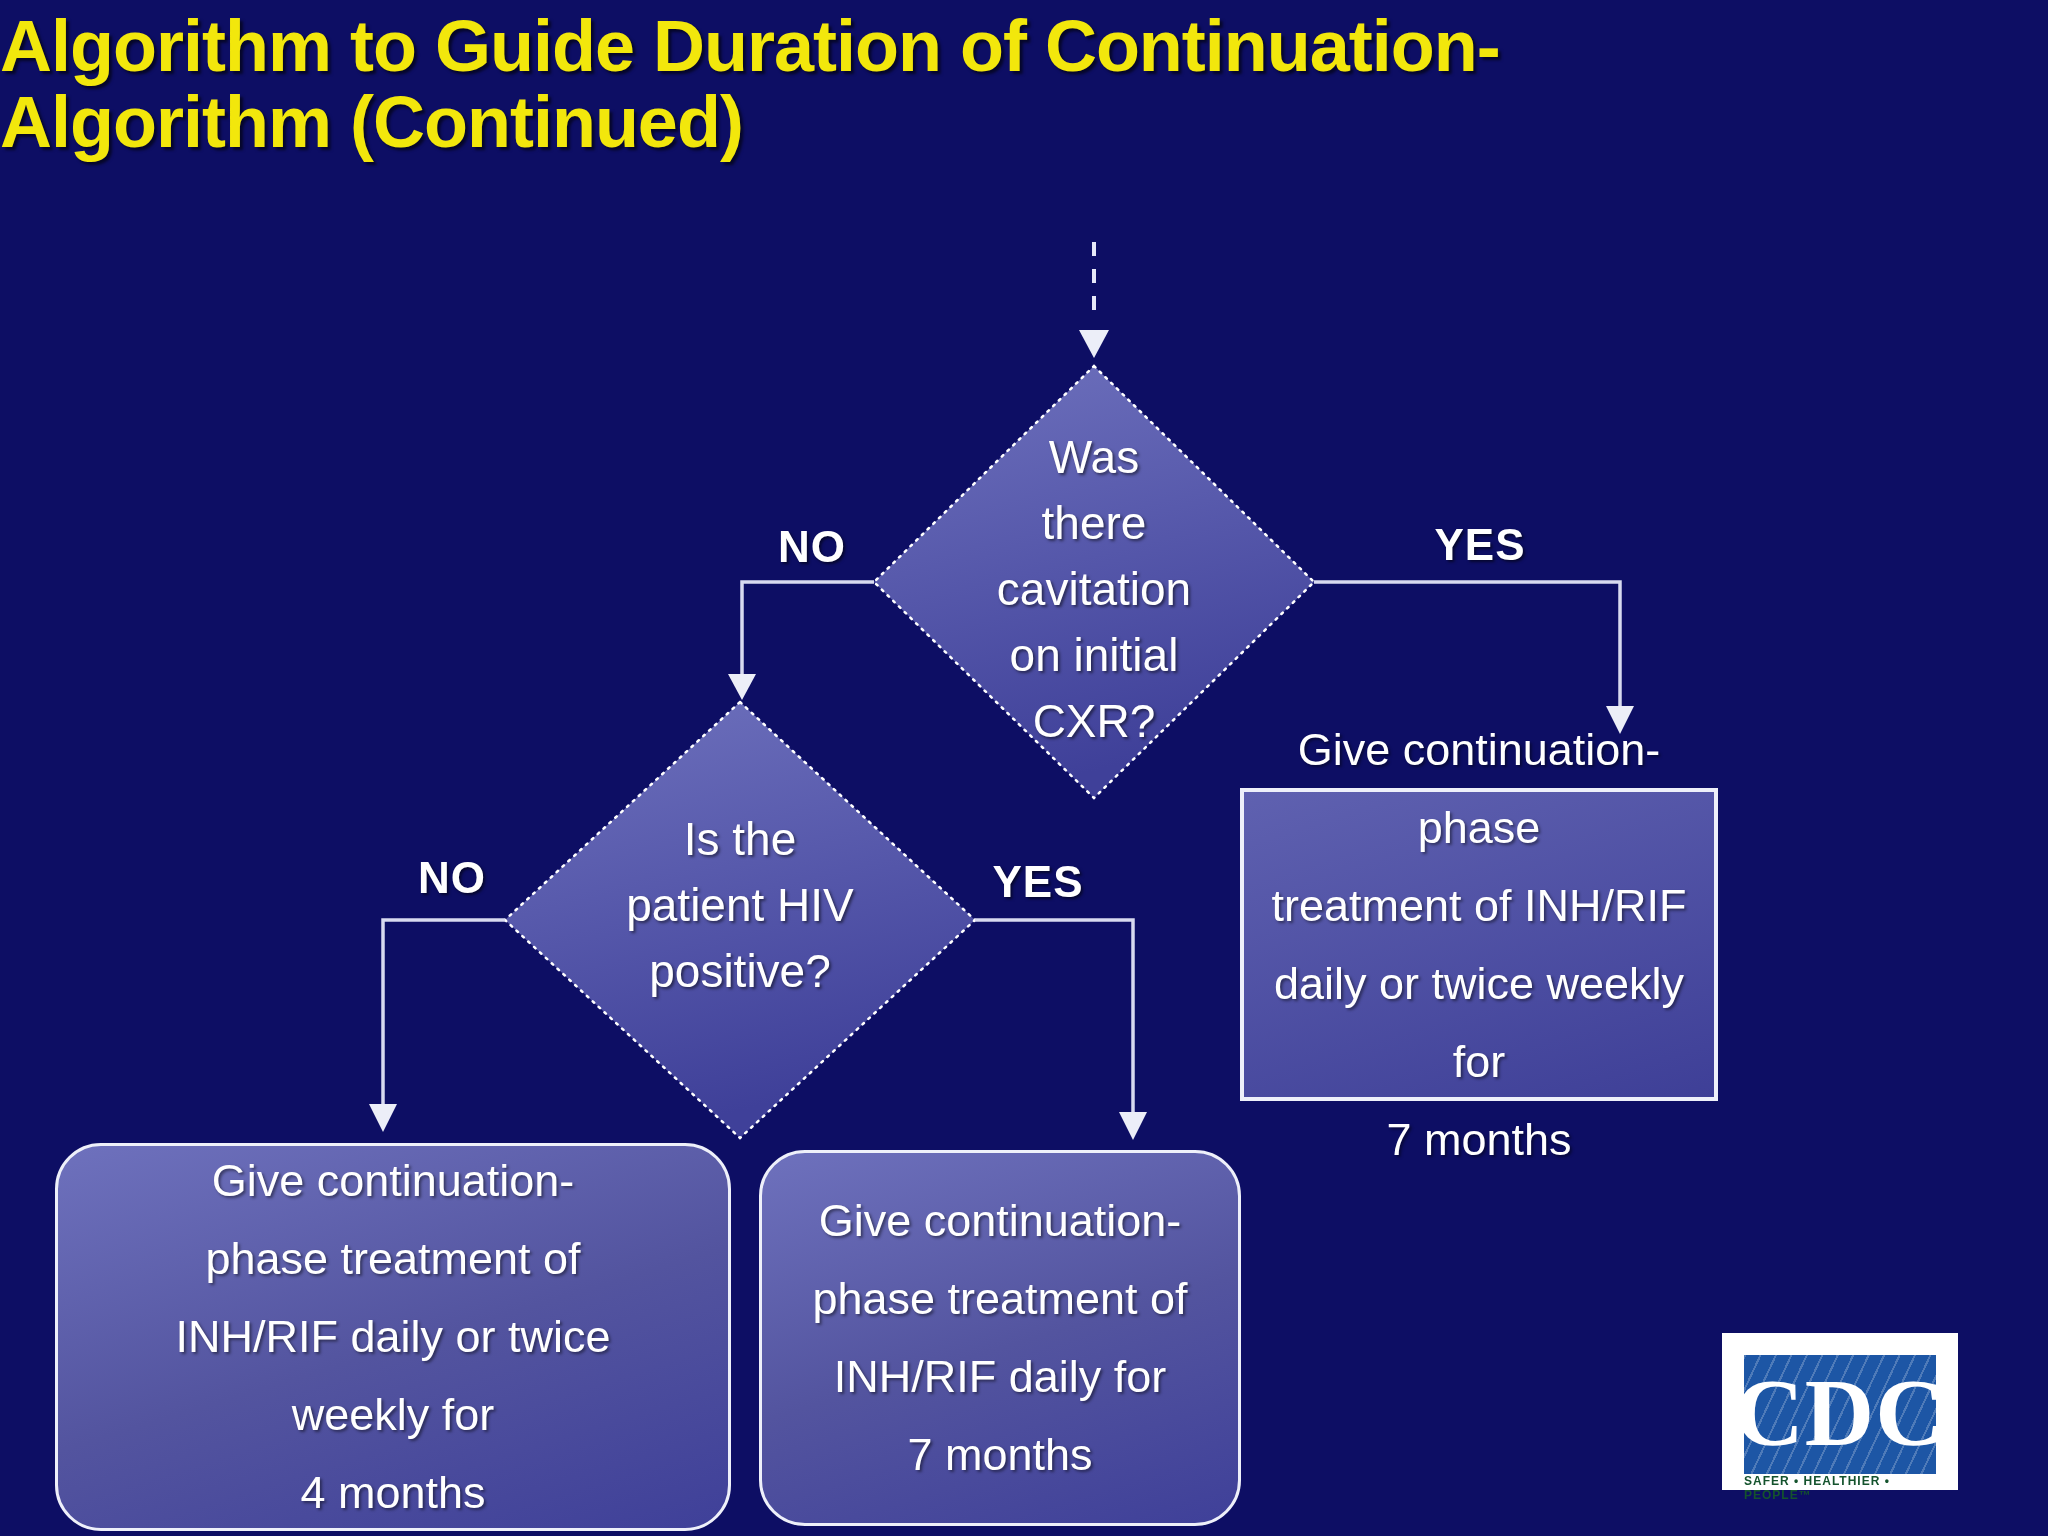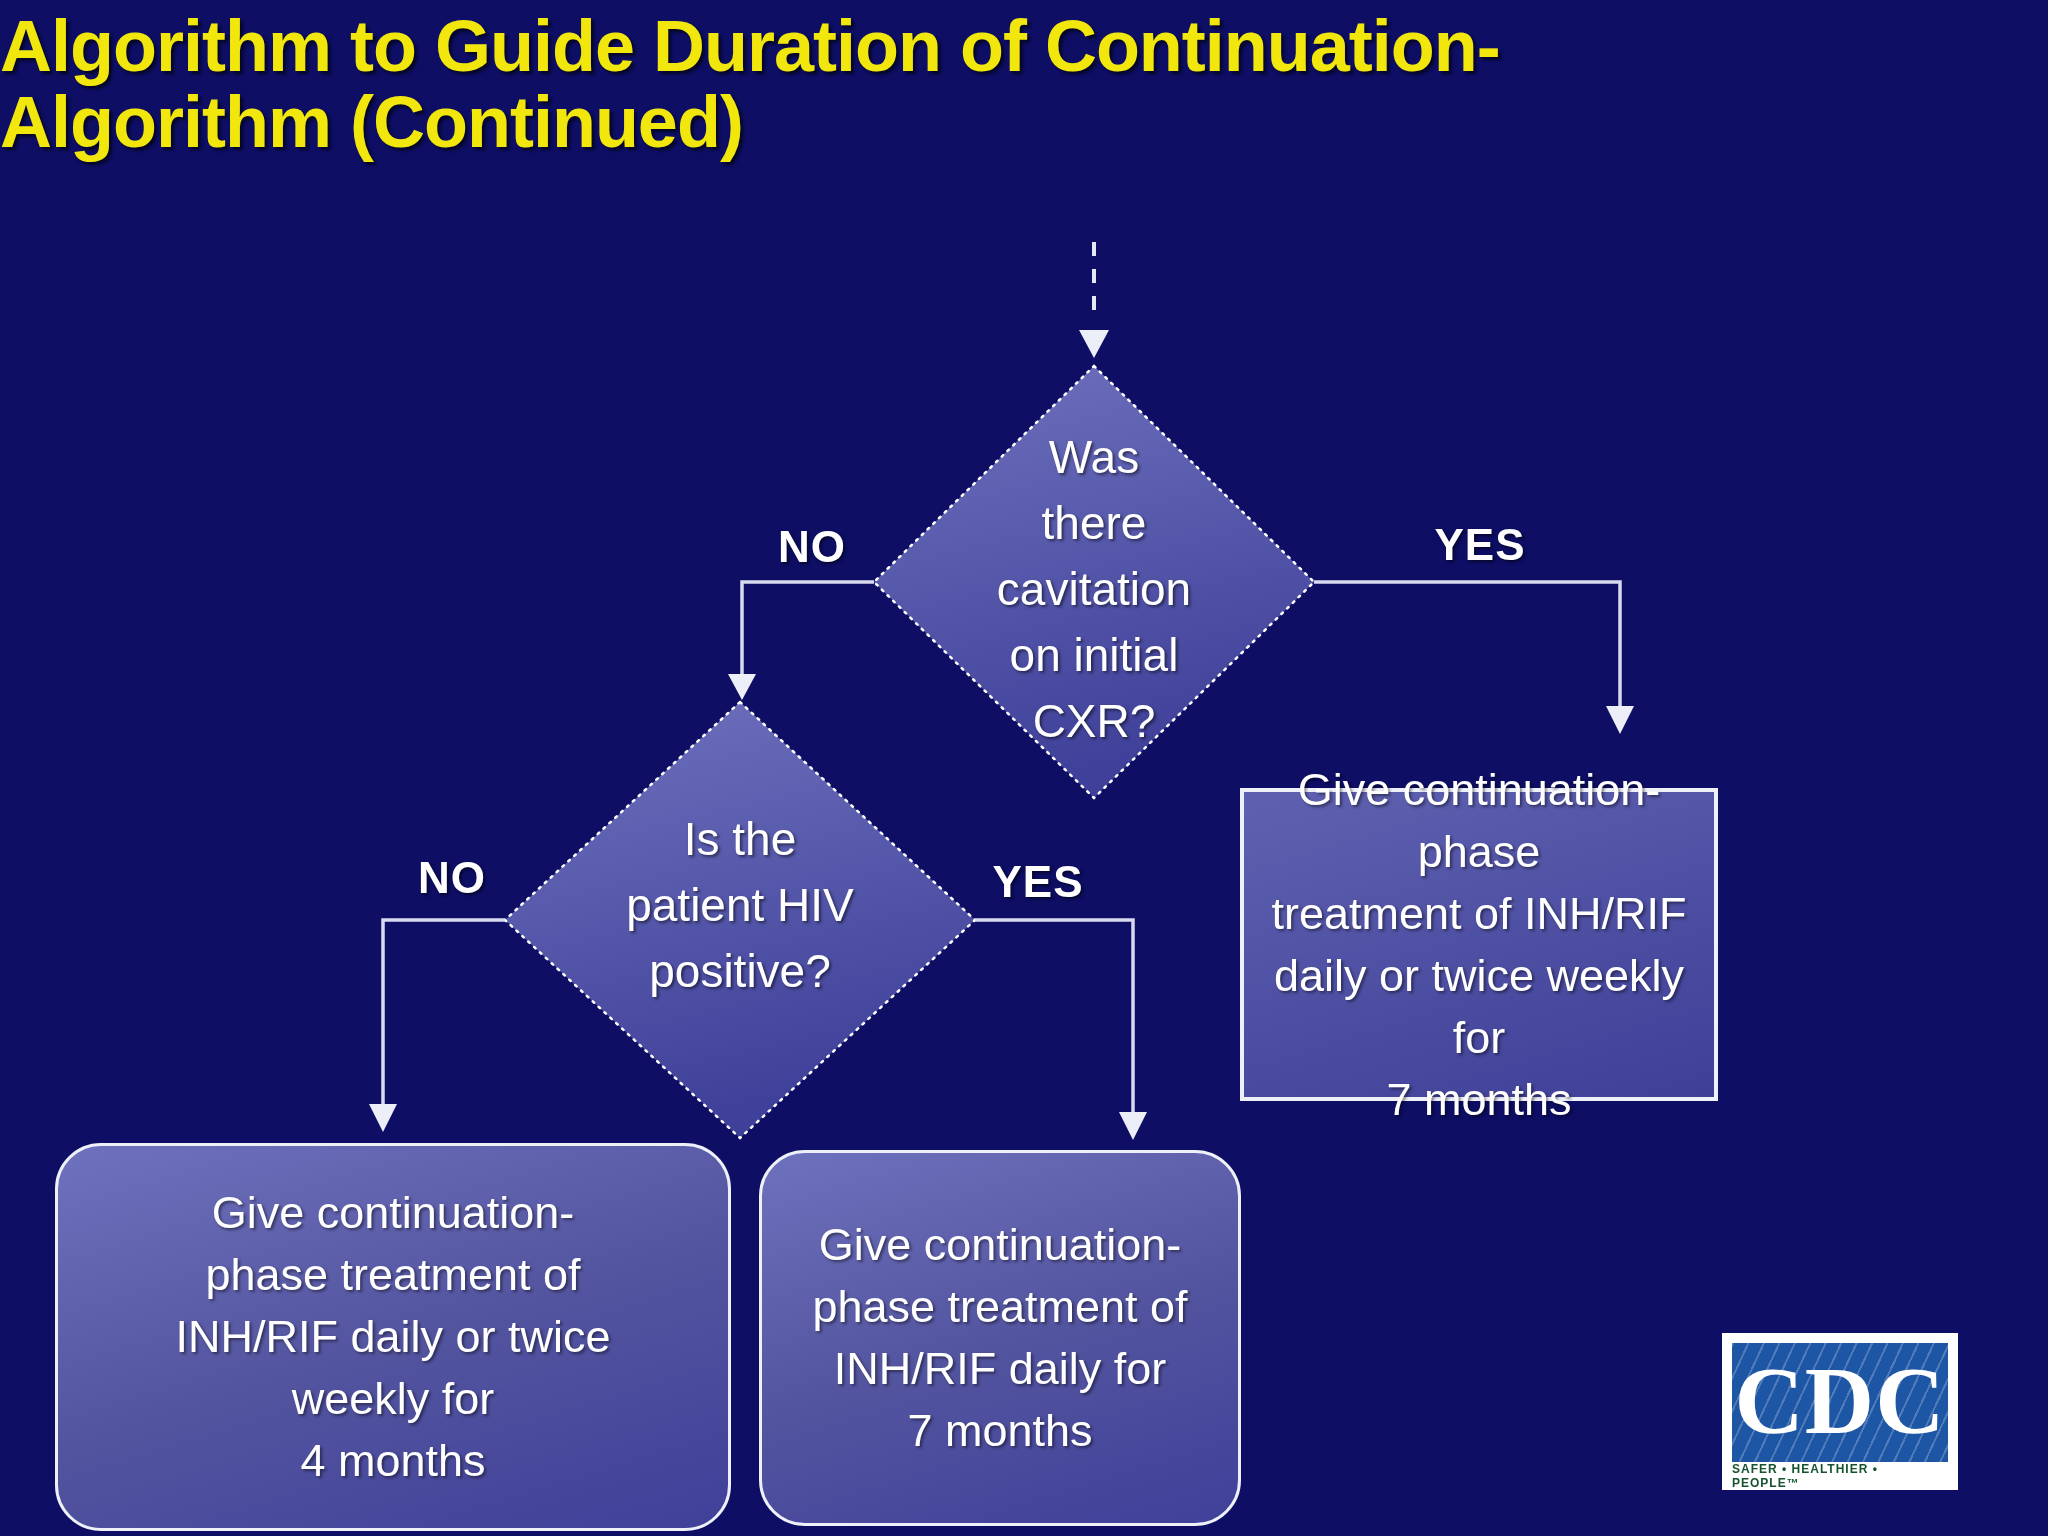--- a/index.html
+++ b/index.html
@@ -27,35 +27,35 @@
   .dtext.d1{left:894px;top:424px;width:400px;}
   .dtext.d2{left:520px;top:806px;width:440px;}
   .branch{
     position:absolute;transform:translate(-50%,-50%);
     color:#ffffff;font-weight:bold;font-size:44px;letter-spacing:1px;
     text-shadow:2px 2px 3px rgba(0,0,0,0.55);
   }
   .box{
     position:absolute;box-sizing:border-box;
     display:flex;align-items:center;justify-content:center;text-align:center;
-    color:#ffffff;font-size:45px;line-height:62px;
+    color:#ffffff;font-size:45px;line-height:78px;
     text-shadow:2px 2px 3px rgba(0,0,0,0.45);
     background:linear-gradient(163deg,#6e71bd 0%,#53549f 52%,#3f4099 100%);
     border:3px solid #eef0fa;
   }
   .box.rounded{border-radius:46px;}
   #box-left{left:55px;top:1143px;width:676px;height:388px;}
   #box-mid{left:759px;top:1150px;width:482px;height:376px;}
   #box-right{
     left:1240px;top:788px;width:478px;height:313px;border-width:4px;
     background:linear-gradient(163deg,#5f61b0 0%,#3e3f97 100%);
   }
   .cdc-logo{
     position:absolute;left:1722px;top:1333px;width:236px;height:157px;
-    background:#ffffff;padding:10px;box-sizing:border-box;
+    background:#ffffff;padding:22px;box-sizing:border-box;
   }
   .cdc-blue{
     height:119px;display:flex;align-items:center;justify-content:center;
     background-image:
       repeating-linear-gradient(115deg,rgba(255,255,255,0.22) 0px,rgba(255,255,255,0.22) 2px,rgba(255,255,255,0) 2px,rgba(255,255,255,0) 14px),
       linear-gradient(#1d56a5,#1d56a5);
   }
   .cdc-acronym{
     font-family:"Liberation Serif",serif;font-weight:bold;font-size:96px;line-height:1;
     color:#ffffff;letter-spacing:1px;margin-top:-4px;

